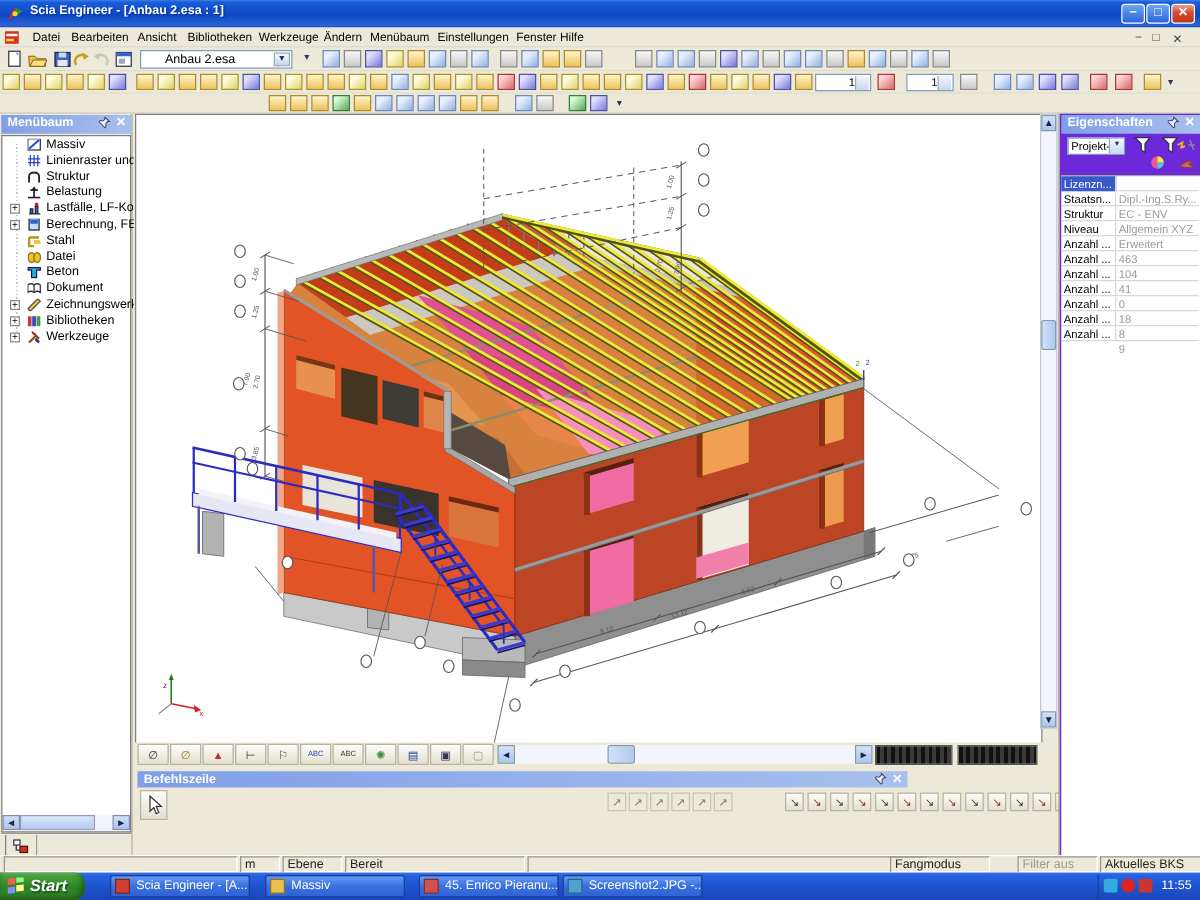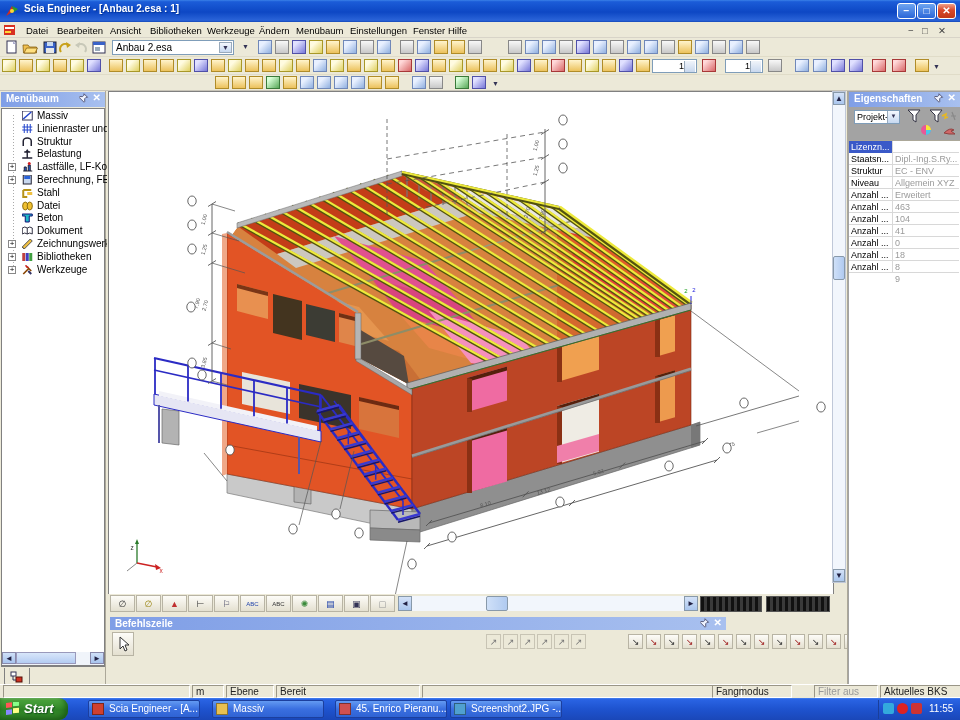--- a/index.html
+++ b/index.html
@@ -85,21 +85,21 @@
         <rect x="42" y="2" width="6" height="4" fill="#c8d8f0"></rect>
         <rect x="41" y="8" width="8" height="5" fill="#e8e8e8"></rect>
         <path d="M56 12 a5 5 0 1 1 8 -6" fill="none" stroke="#c8a018" stroke-width="2"></path>
         <path d="M61 2 l5 3 -4 3 z" fill="#c8a018"></path>
         <path d="M80 12 a5 5 0 1 0 -8 -6" fill="none" stroke="#c8c8b8" stroke-width="2"></path>
         <path d="M75 2 l-5 3 4 3 z" fill="#c8c8b8"></path>
         <rect x="88" y="2" width="12" height="11" fill="#fff" stroke="#335"></rect>
         <rect x="88" y="2" width="12" height="3" fill="#3a62c8"></rect>
         <rect x="90" y="7" width="5" height="4" fill="#9ab"></rect>
       </svg>
-      <div class="abs" style="left:112px;top:2px;width:122px;height:15px;background:#fff;border:1px solid #7f9db9;font-size:10px;line-height:13px;padding-left:3px">Anbau 2.esa<div style="position:absolute;right:1px;top:1px;width:13px;height:11px;background:linear-gradient(180deg,#f4f8fe,#c6d8f0);border:1px solid #9ab;font-size:7px;text-align:center;line-height:10px;color:#335">▼</div></div>
+      <div class="abs" style="left:112px;top:2px;width:122px;height:15px;background:#fff;border:1px solid #7f9db9;font-size:10px;line-height:13px;padding-left:19px">Anbau 2.esa<div style="position:absolute;right:1px;top:1px;width:13px;height:11px;background:linear-gradient(180deg,#f4f8fe,#c6d8f0);border:1px solid #9ab;font-size:7px;text-align:center;line-height:10px;color:#335">▼</div></div>
       <div class="abs" style="left:242px;top:5px;font-size:7px;color:#335">▼</div>
       <div class="ic g3" style="left:258px;top:2px;width:14px;height:14px"></div>
       <div class="ic g4" style="left:275px;top:2px;width:14px;height:14px"></div>
       <div class="ic g8" style="left:292px;top:2px;width:14px;height:14px"></div>
       <div class="ic g7" style="left:309px;top:2px;width:14px;height:14px"></div>
       <div class="ic g2" style="left:326px;top:2px;width:14px;height:14px"></div>
       <div class="ic g3" style="left:343px;top:2px;width:14px;height:14px"></div>
       <div class="ic g4" style="left:360px;top:2px;width:14px;height:14px"></div>
       <div class="ic g3" style="left:377px;top:2px;width:14px;height:14px"></div>
       <div class="ic g4" style="left:400px;top:2px;width:14px;height:14px"></div>
@@ -641,21 +641,21 @@
       <div class="abs" style="left:592px;top:20px;width:15px;height:15px;border:1px solid #b8b4a4;background:linear-gradient(180deg,#fdfcf8,#e4e0d0);color:#333;font-size:9px;text-align:center;line-height:14px">↘</div>
       <div class="abs" style="left:610px;top:20px;width:15px;height:15px;border:1px solid #b8b4a4;background:linear-gradient(180deg,#fdfcf8,#e4e0d0);color:#a02020;font-size:9px;text-align:center;line-height:14px">↘</div>
       <div class="abs" style="left:628px;top:20px;width:15px;height:15px;border:1px solid #b8b4a4;background:linear-gradient(180deg,#fdfcf8,#e4e0d0);color:#333;font-size:9px;text-align:center;line-height:14px">↘</div>
       <div class="abs" style="left:646px;top:20px;width:15px;height:15px;border:1px solid #b8b4a4;background:linear-gradient(180deg,#fdfcf8,#e4e0d0);color:#a02020;font-size:9px;text-align:center;line-height:14px">↘</div>
       <div class="abs" style="left:664px;top:20px;width:15px;height:15px;border:1px solid #b8b4a4;background:linear-gradient(180deg,#fdfcf8,#e4e0d0);color:#333;font-size:9px;text-align:center;line-height:14px">↘</div>
       <div class="abs" style="left:682px;top:20px;width:15px;height:15px;border:1px solid #b8b4a4;background:linear-gradient(180deg,#fdfcf8,#e4e0d0);color:#a02020;font-size:9px;text-align:center;line-height:14px">↘</div>
       <div class="abs" style="left:700px;top:20px;width:15px;height:15px;border:1px solid #b8b4a4;background:linear-gradient(180deg,#fdfcf8,#e4e0d0);color:#333;font-size:9px;text-align:center;line-height:14px">↘</div>
       <div class="abs" style="left:718px;top:20px;width:15px;height:15px;border:1px solid #b8b4a4;background:linear-gradient(180deg,#fdfcf8,#e4e0d0);color:#a02020;font-size:9px;text-align:center;line-height:14px">↘</div>
       <div class="abs" style="left:736px;top:20px;width:15px;height:15px;border:1px solid #b8b4a4;background:linear-gradient(180deg,#fdfcf8,#e4e0d0);color:#333;font-size:9px;text-align:center;line-height:14px">↘</div>
     </div>
-    <div class="abs" style="left:847px;top:91px;width:113px;height:593px;background:#a3a3a3;border-left:1px solid #aca899">
+    <div class="abs" style="left:847px;top:91px;width:113px;height:593px;background:#6d28d9;border-left:1px solid #aca899">
       <div class="abs ptitle" style="left:1px;top:1px;width:111px;height:15px">Eigenschaften<svg width="11" height="11" style="position:absolute;right:15px;top:1px">
           <path d="M2 2 h5 l-1 1 v2 l2 2 v1 h-7 v-1 l2-2 v-2 z" fill="#f0f4ff" stroke="#446" stroke-width="0.8" transform="rotate(45 5 5)"></path>
         </svg><span style="position:absolute;right:4px;top:0">✕</span></div>
       <div class="abs" style="left:6px;top:19px;width:46px;height:14px;background:#fff;border:1px solid #7f9db9;font-size:9px;line-height:12px;padding-left:2px">Projekt-I<div style="position:absolute;right:0px;top:0px;width:12px;height:12px;background:linear-gradient(180deg,#f4f8fe,#c6d8f0);border-left:1px solid #9ab;font-size:6px;text-align:center;line-height:11px;color:#335">▼</div></div>
       <svg class="abs" style="left:58px;top:17px" width="52" height="17">
         <path d="M2 2 h12 l-4 5 v7 l-3-2 v-5 z" fill="#fff" stroke="#334"></path>
         <path d="M24 2 h12 l-4 5 v7 l-3-2 v-5 z" fill="#fff" stroke="#334"></path>
         <path d="M36 8 l4-2 -1 4 3-1" stroke="#e8b820" fill="none" stroke-width="1.5"></path>
         <path d="M46 4 l3 8 M45 8 l5 0" stroke="#888" stroke-width="1.2"></path>
       </svg>

